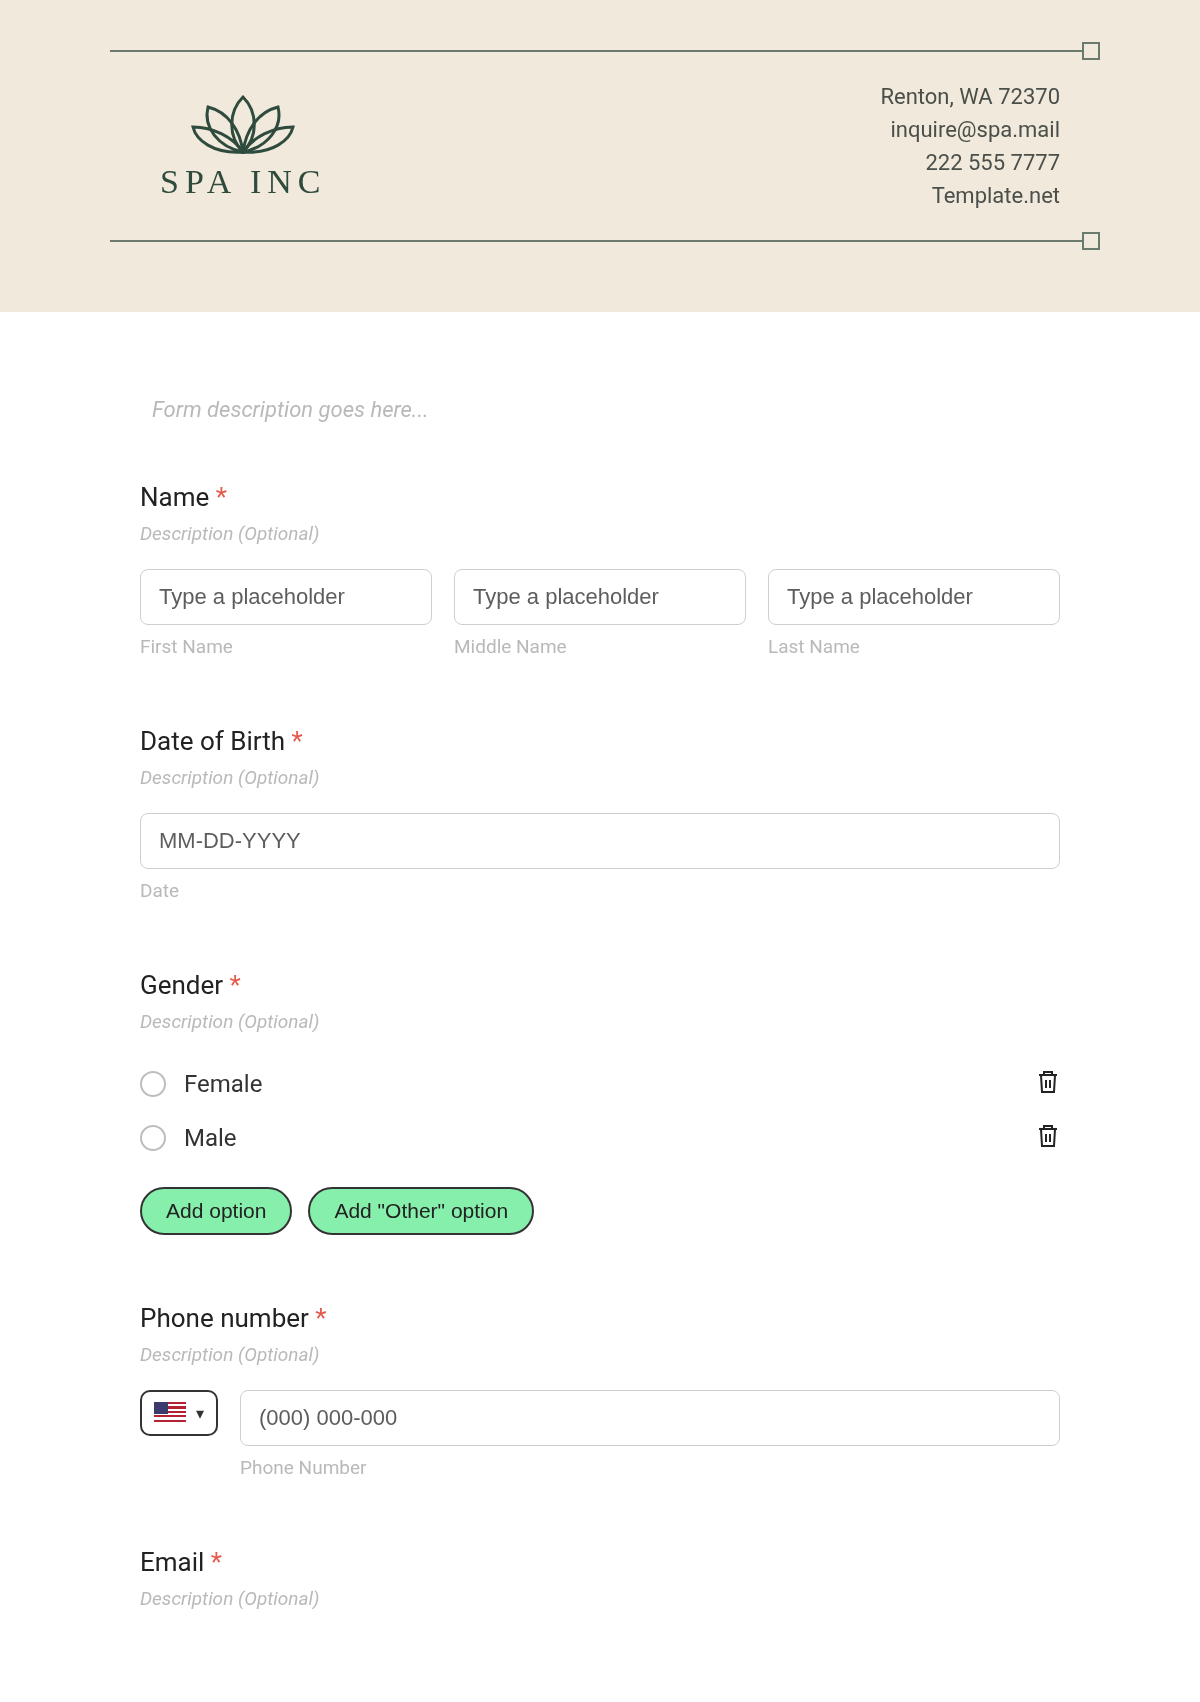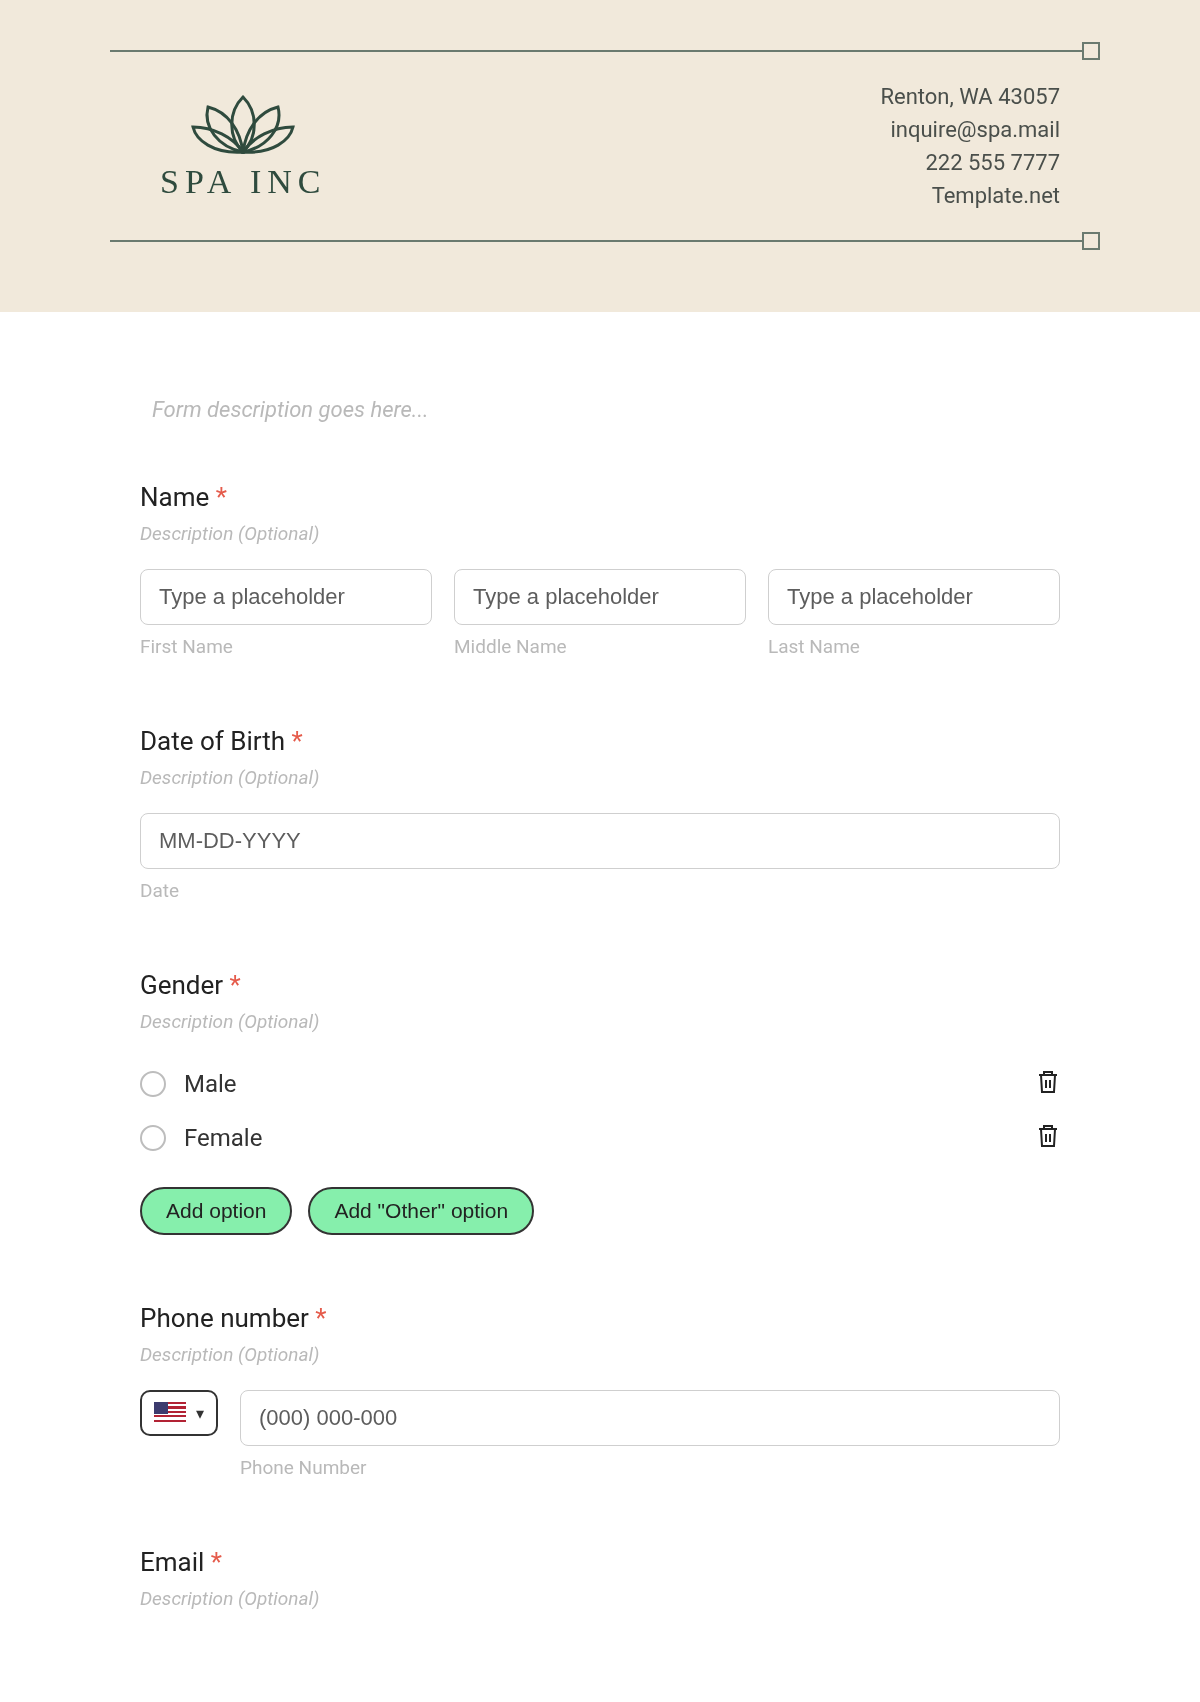--- a/index.html
+++ b/index.html
@@ -160,21 +160,21 @@
           <path d="M55 60 C40 45 40 20 55 5 C70 20 70 45 55 60 Z"></path>
           <path d="M55 60 C30 55 15 35 20 15 C40 20 52 38 55 60 Z"></path>
           <path d="M55 60 C80 55 95 35 90 15 C70 20 58 38 55 60 Z"></path>
           <path d="M55 60 C25 62 8 48 5 35 C25 35 45 45 55 60 Z"></path>
           <path d="M55 60 C85 62 102 48 105 35 C85 35 65 45 55 60 Z"></path>
         </g>
       </svg>
       <div class="logo-text">SPA INC</div>
     </div>
     <div class="contact">
-      <div>Renton, WA 43057</div>
+      <div>Renton, WA 72370</div>
       <div>inquire@spa.mail</div>
       <div>222 555 7777</div>
       <div>Template.net</div>
     </div>
   </div>
 </div>
 
 <div class="form-wrap">
   <div class="form-desc">Form description goes here...</div>
 
@@ -213,38 +213,38 @@
   <div class="field-block">
     <div class="field-label">
       <span>Gender</span>
       <span class="req">*</span>
     </div>
     <div class="field-sub">Description (Optional)</div>
 
     <div class="radio-row">
       <div class="radio-left">
         <span class="radio-circle"></span>
-        <span class="radio-text">Male</span>
+        <span class="radio-text">Female</span>
       </div>
       <span class="trash">
         <svg width="24" height="26" viewBox="0 0 24 26">
             <g fill="none" stroke="#222" stroke-width="2">
               <path d="M3 6h18"></path>
               <path d="M8 6V3h8v3"></path>
               <path d="M5 6l1 17h12l1-17"></path>
               <path d="M10 11v8M14 11v8"></path>
             </g>
           </svg>
       </span>
     </div>
 
     <div class="radio-row">
       <div class="radio-left">
         <span class="radio-circle"></span>
-        <span class="radio-text">Female</span>
+        <span class="radio-text">Male</span>
       </div>
       <span class="trash">
         <svg width="24" height="26" viewBox="0 0 24 26">
             <g fill="none" stroke="#222" stroke-width="2">
               <path d="M3 6h18"></path>
               <path d="M8 6V3h8v3"></path>
               <path d="M5 6l1 17h12l1-17"></path>
               <path d="M10 11v8M14 11v8"></path>
             </g>
           </svg>

